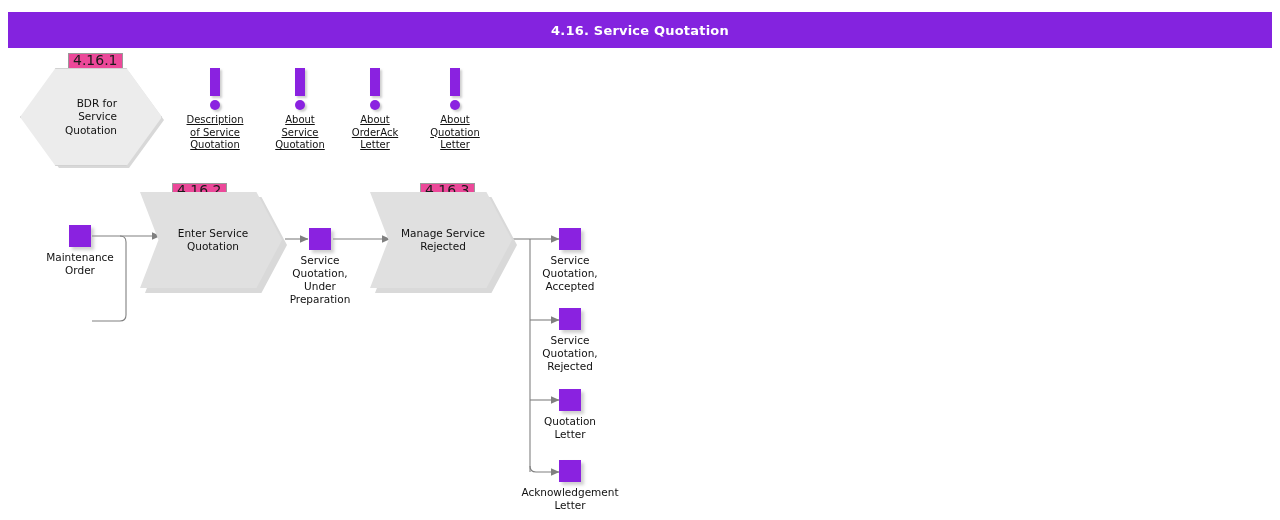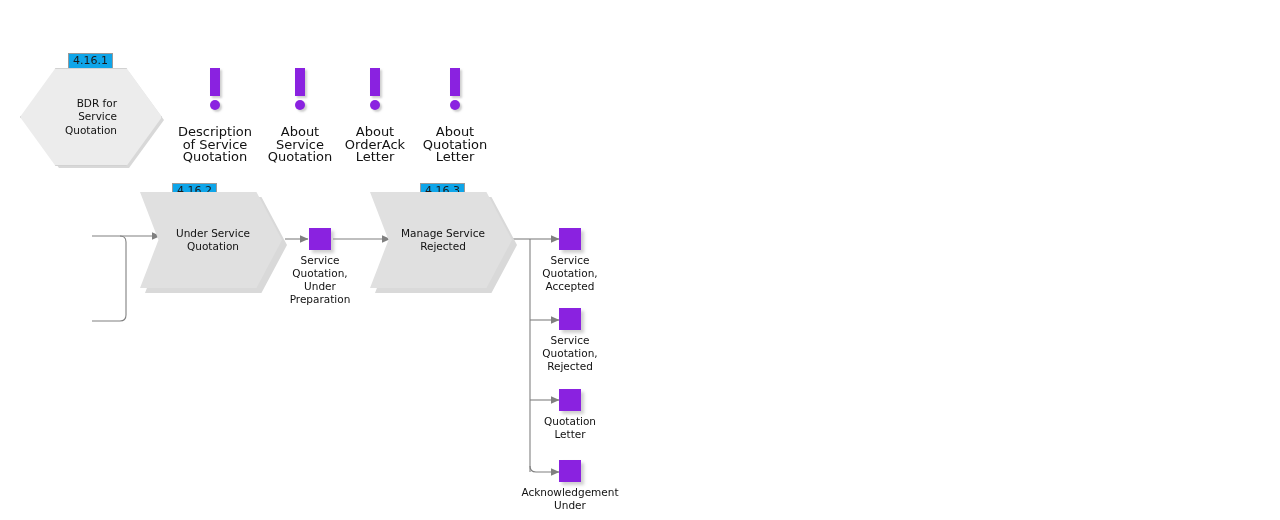--- a/index.html
+++ b/index.html
@@ -46,23 +46,23 @@
     left: 0;
     top: 0;
     width: 1280px;
     height: 520px;
     pointer-events: none;
   }
 
   
   .num-tag {
     position: absolute;
-    background: #0ea5e9;
+    background: #ec4899;
     border: 1px solid #9a9a9a;
-    font-size: 11px;
+    font-size: 14px;
     color: #1a1a1a;
     font-family: "DejaVu Sans", sans-serif;
     padding: 1px 4px 12px 4px;
     line-height: 11px;
     white-space: nowrap;
   }
 
   
   .hexagon-wrap {
     position: absolute;
@@ -177,32 +177,36 @@
     left: 50%;
     margin-left: -5px;
     top: 32px;
     width: 10px;
     height: 10px;
     border-radius: 50%;
     background: #8a22e0;
     box-shadow: 2px 2px 2px rgba(160,160,160,0.5);
   }
   .ann-label {
-    margin-top: 16px;
-    font-size: 13px;
+    margin-top: 4px;
+    font-size: 10px;
     color: #111111;
     line-height: 12.5px;
     white-space: pre-line;
+    text-decoration: underline;
   }
 </style>
 </head>
 <body>
 
 <div id="canvas">
 
+  <div class="title-bar">
+    <span class="title-text">4.16. Service Quotation</span>
+  </div>
 
   <svg id="wires" viewBox="0 0 1280 520">
     <defs>
       <marker id="arrow" markerWidth="9" markerHeight="8" refX="8.5" refY="4" orient="auto" markerUnits="userSpaceOnUse">
         <path d="M0,0 L9,4 L0,8 Z" fill="#808080"></path>
       </marker>
     </defs>
     <g fill="none" stroke="#808080" stroke-width="1.1">
 
       <path d="M92,236 L120,236 Q126,236 126,242 L126,315 Q126,321 120,321 L92,321"></path>
@@ -266,27 +270,32 @@
   <div class="ann-wrap" style="left:400px; top:68px;">
     <div class="ann-mark">
       <div class="ann-bar"></div>
       <div class="ann-dot"></div>
     </div>
     <div class="ann-label">About
 Quotation
 Letter</div>
   </div>
 
+  <div class="obj-wrap" style="left:10px; top:225px;">
+    <div class="obj-square"></div>
+    <div class="obj-label">Maintenance
+Order</div>
+  </div>
 
 
   <div class="num-tag" style="left:172px; top:183px;">4.16.2</div>
   <div class="chev-wrap" style="left:140px; top:192px;">
     <div class="chev-shadow"></div>
     <div class="chev">
-      <div class="chev-label">Under Service
+      <div class="chev-label">Enter Service
 Quotation</div>
     </div>
   </div>
 
   <div class="obj-wrap" style="left:250px; top:228px;">
     <div class="obj-square"></div>
     <div class="obj-label">Service
 Quotation,
 Under
 Preparation</div>
@@ -317,16 +326,16 @@
 
   <div class="obj-wrap" style="left:500px; top:389px;">
     <div class="obj-square"></div>
     <div class="obj-label">Quotation
 Letter</div>
   </div>
 
   <div class="obj-wrap" style="left:500px; top:460px;">
     <div class="obj-square"></div>
     <div class="obj-label">Acknowledgement
-Under</div>
+Letter</div>
   </div>
 
 </div>
 
 </body></html>

